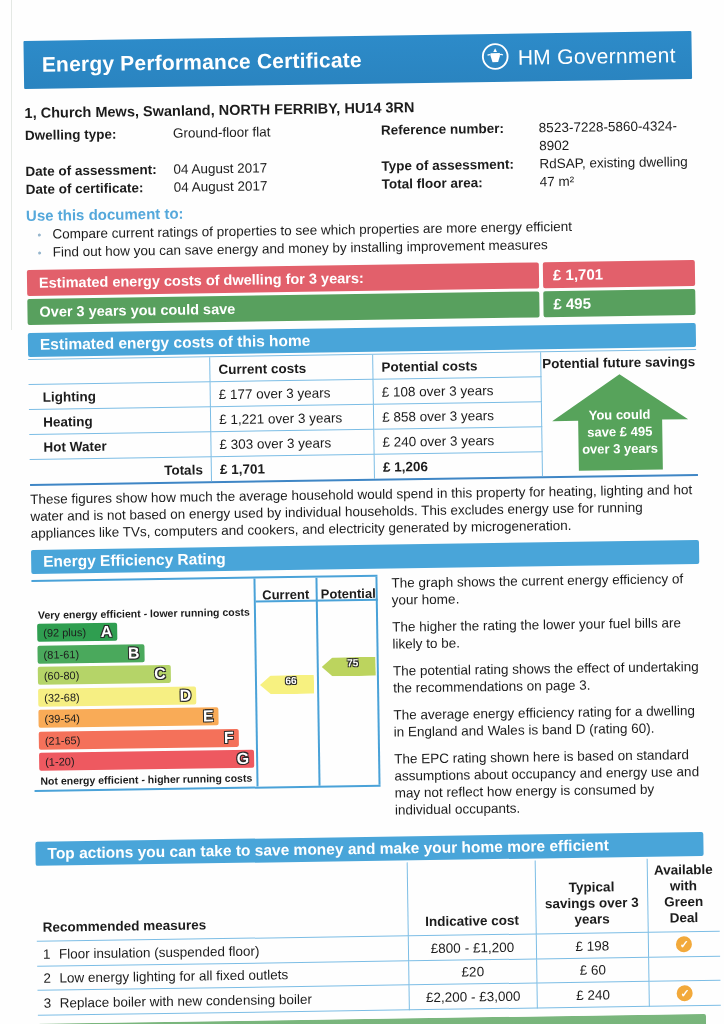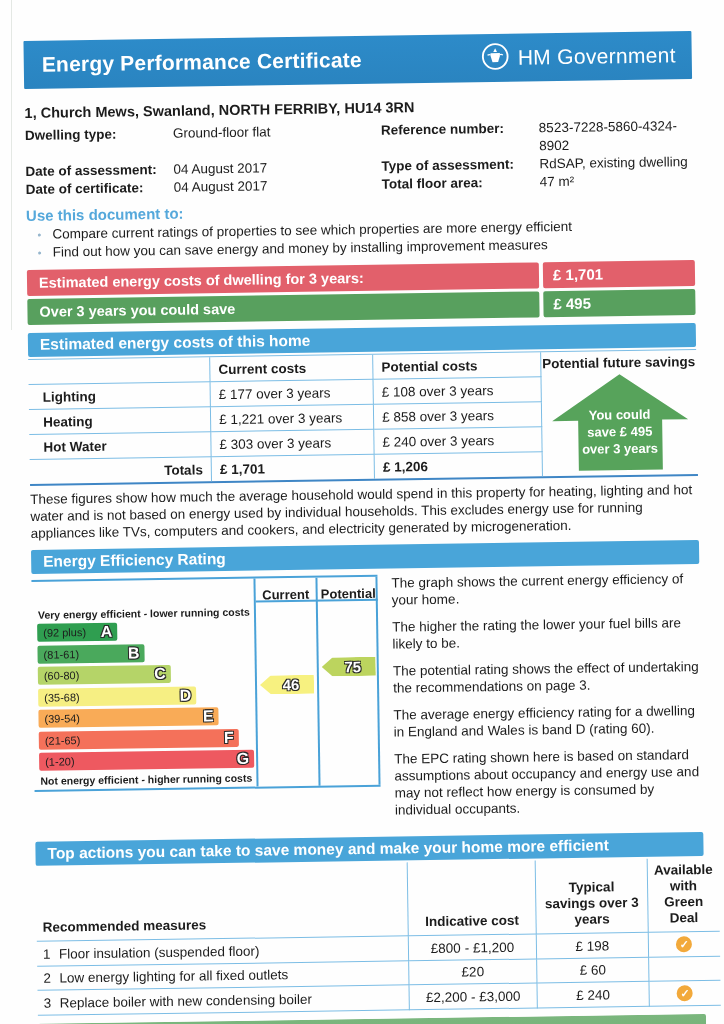--- a/index.html
+++ b/index.html
@@ -70,22 +70,22 @@
   .outline-txt { color:#fff; font-weight:bold;
     text-shadow:-1px -1px 0 #2a2a2a, 1px -1px 0 #2a2a2a, -1px 1px 0 #2a2a2a, 1px 1px 0 #2a2a2a; }
   .band .letter { font-size:16px; }
   .band-a { width:80px;  background:#2f9e50; }
   .band-b { width:107px; background:#4aa95c; }
   .band-c { width:133px; background:#b5d468; }
   .band-d { width:158px; background:#f6ef83; }
   .band-e { width:180px; background:#f9ab57; }
   .band-f { width:200px; background:#f4715a; }
   .band-g { width:215px; background:#ee5960; }
-  .rating-arrow { position:absolute; height:19px; width:54px; display:flex; align-items:center;
-    justify-content:center; padding-left:8px; font-size:15px;
+  .rating-arrow { position:absolute; height:19px; width:54px; display:flex; align-items:flex-start;
+    justify-content:center; padding-left:8px; font-size:10px;
     clip-path:polygon(0% 50%, 20% 0%, 100% 0%, 100% 100%, 20% 100%); }
   #arrow-current { left:227px; top:97px; background:#f7f180; }
   #arrow-potential { left:289px; top:80px; background:#bcd45e; }
   .rating-text { flex:1; font-size:13.5px; line-height:17px; }
   .rating-text p { margin-bottom:10px; }
 
   
   .actions-table { margin-top:2px; display:grid; grid-template-columns:372px 128px 112px 1fr; font-size:13.5px; }
   .at-cell { border-right:1px solid #7cbde5; border-bottom:1px solid #7cbde5; padding:4px 6px; display:flex; align-items:center; }
   .at-cell.last { border-right:none; }
@@ -223,39 +223,39 @@
           </div>
           <div class="band band-b">
             <span class="range">(81-61)</span>
             <span class="letter outline-txt">B</span>
           </div>
           <div class="band band-c">
             <span class="range">(60-80)</span>
             <span class="letter outline-txt">C</span>
           </div>
           <div class="band band-d">
-            <span class="range">(35-68)</span>
+            <span class="range">(32-68)</span>
             <span class="letter outline-txt">D</span>
           </div>
           <div class="band band-e">
             <span class="range">(39-54)</span>
             <span class="letter outline-txt">E</span>
           </div>
           <div class="band band-f">
             <span class="range">(21-65)</span>
             <span class="letter outline-txt">F</span>
           </div>
           <div class="band band-g">
             <span class="range">(1-20)</span>
             <span class="letter outline-txt">G</span>
           </div>
         </div>
 
         <div id="arrow-current" class="rating-arrow">
-          <span class="outline-txt">46</span>
+          <span class="outline-txt">66</span>
         </div>
         <div id="arrow-potential" class="rating-arrow">
           <span class="outline-txt">75</span>
         </div>
 
         <div class="epc-botlabel">Not energy efficient - higher running costs</div>
       </div>
 
       <div class="rating-text">
         <p>The graph shows the current energy efficiency of your home.</p>

